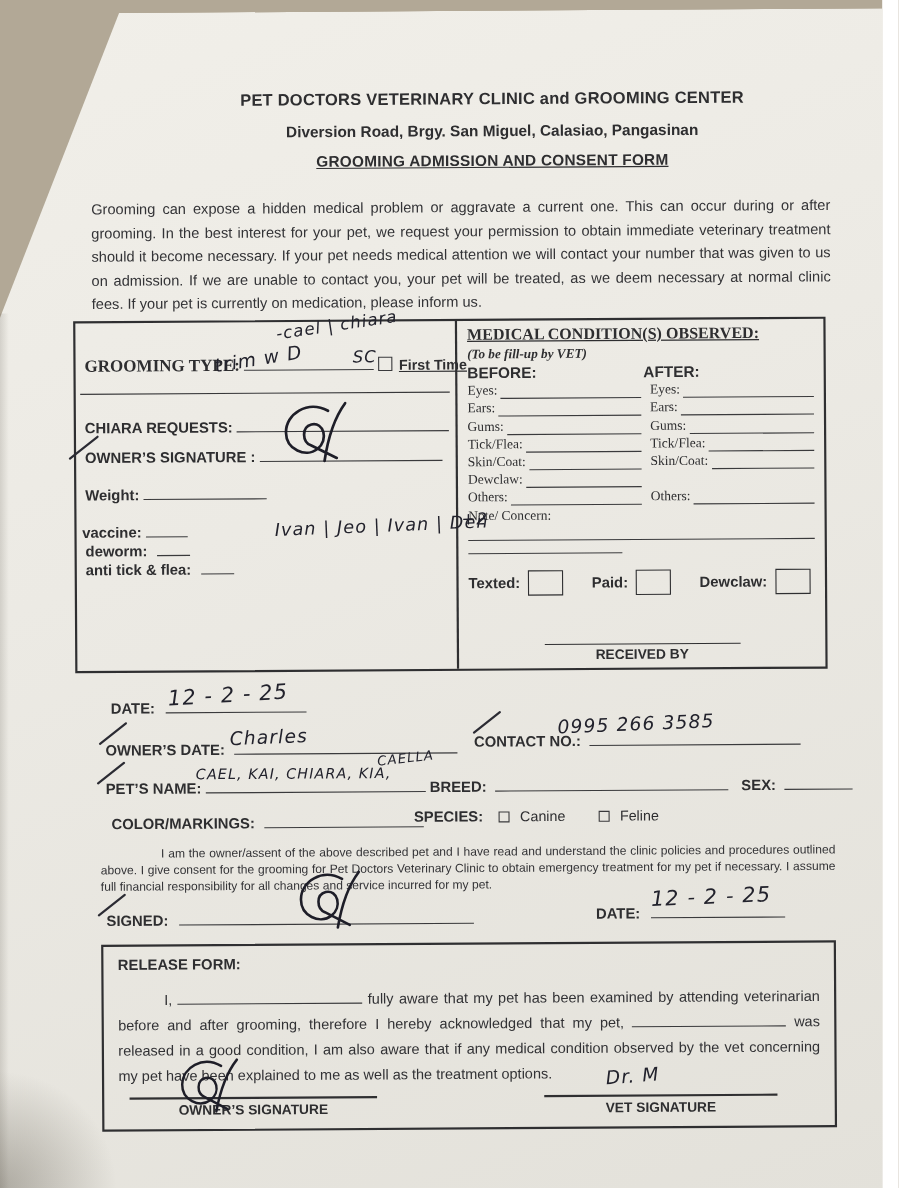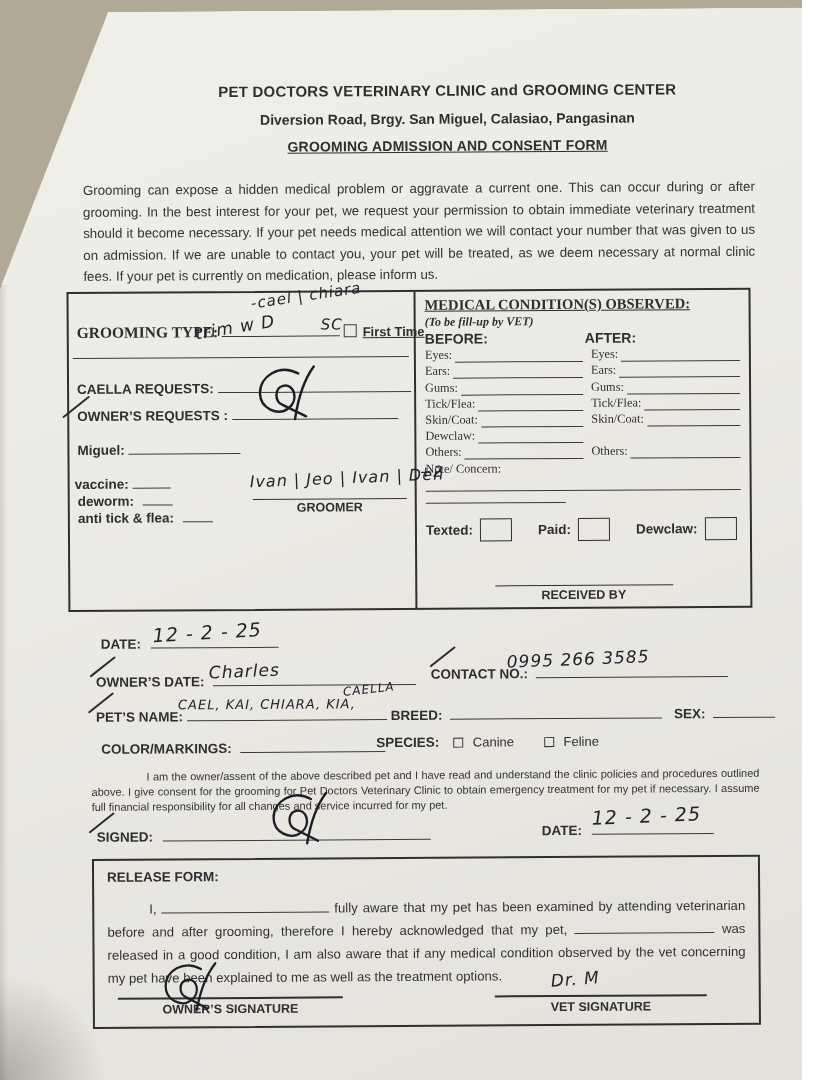--- a/index.html
+++ b/index.html
@@ -94,46 +94,42 @@
 
     <div class="abs mainbox">
       <div class="leftcell">
         <div class="lc-row" style="left:8px;top:30px;">
           <span class="gt-label">GROOMING TYPE:</span>
           <span class="ul" style="width:118px;"></span>
           <span class="cb"></span><span class="ft">First Time</span>
         </div>
         <div class="hline" style="left:4px;top:64px;width:336px;"></div>
         <div class="lc-row" style="left:8px;top:86px;">
-          <span>CAELLA REQUESTS:</span>
+          <span>CHIARA REQUESTS:</span>
           <span class="ul" style="width:193px;"></span>
         </div>
         <div class="lc-row" style="left:8px;top:113px;">
-          <span>OWNER’S REQUESTS :</span>
+          <span>OWNER’S SIGNATURE :</span>
           <span class="ul" style="width:166px;"></span>
         </div>
         <div class="lc-row" style="left:8px;top:147px;">
-          <span>Miguel:</span>
+          <span>Weight:</span>
           <span class="ul" style="width:112px;"></span>
         </div>
         <div class="lc-row" style="left:5px;top:181px;">
           <span>vaccine:</span>
           <span class="ul" style="width:38px;"></span>
         </div>
         <div class="lc-row" style="left:8px;top:198px;">
           <span>deworm:</span>
           <span class="ul" style="width:30px;margin-left:5px;"></span>
         </div>
         <div class="lc-row" style="left:8px;top:215px;">
           <span>anti tick &amp; flea:</span>
           <span class="ul" style="width:30px;margin-left:5px;"></span>
-        </div>
-        <div class="groomer">
-          <div class="gline"></div>
-          <div class="glab">GROOMER</div>
         </div>
       </div>
 
       <div class="rightcell">
         <div class="mtitle">MEDICAL CONDITION(S) OBSERVED:</div>
         <div class="msub">(To be fill-up by VET)</div>
         <div class="mba">
           <span>BEFORE:</span>
           <span>AFTER:</span>
         </div>

